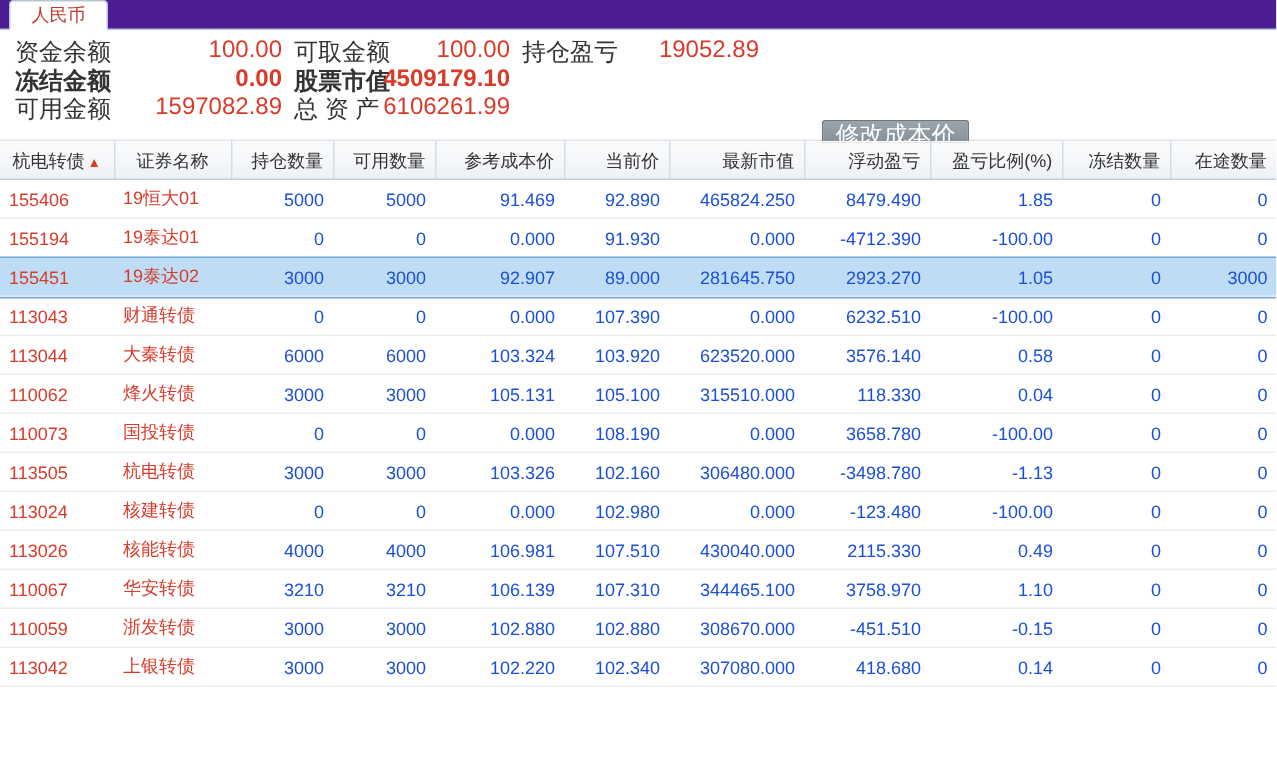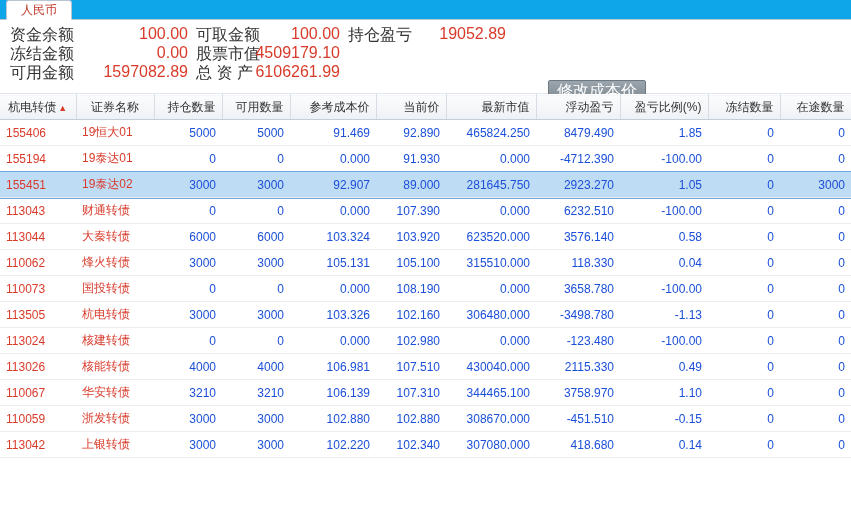--- a/index.html
+++ b/index.html
@@ -14,21 +14,21 @@
     height: 507px;
     overflow: hidden;
     background: #ffffff;
     font-size: 12px;
     color: #333;
   }
 
   
   .tabbar {
     height: 19px;
-    background: #0ea5e9;
+    background: #4c1d95;
     border-bottom: 1px solid #b9c6d2;
     position: relative;
   }
   .tab {
     position: absolute;
     left: 6px;
     top: 0px;
     height: 18px;
     line-height: 18px;
     padding: 0 14px 0 14px;
@@ -60,21 +60,21 @@
   
   .l1 { left: 10px; }
   .l2 { left: 196px; }
   .l3 { left: 348px; }
   
   .v1 { left: 60px;  width: 128px; }
   .v2 { left: 248px; width: 92px; }
   .v3 { left: 410px; width: 96px; }
 
   .r1 { top: 5px; }
-  .r2 { top: 24px; }
+  .r2 { top: 24px; font-weight: bold; }
   .r3 { top: 43px; }
 
   .btn-modify {
     position: absolute;
     left: 548px;
     top: 60px;
     height: 20px;
     line-height: 19px;
     padding: 0 8px;
     font-size: 16px;

